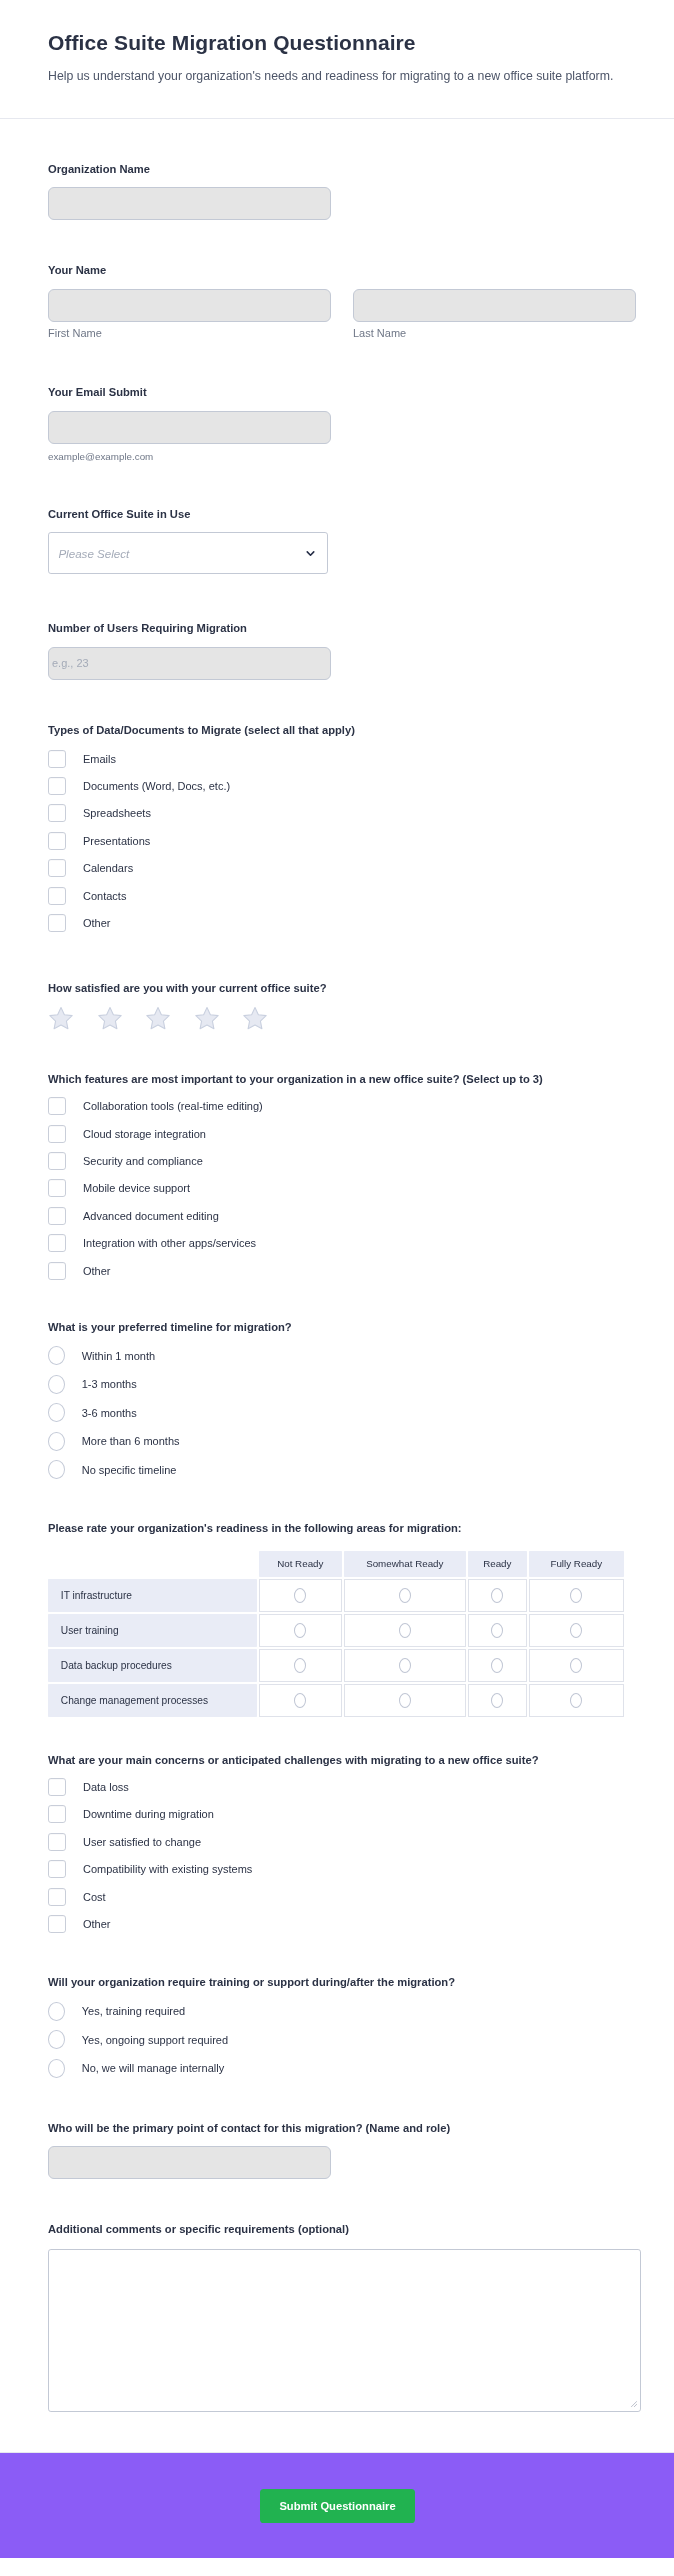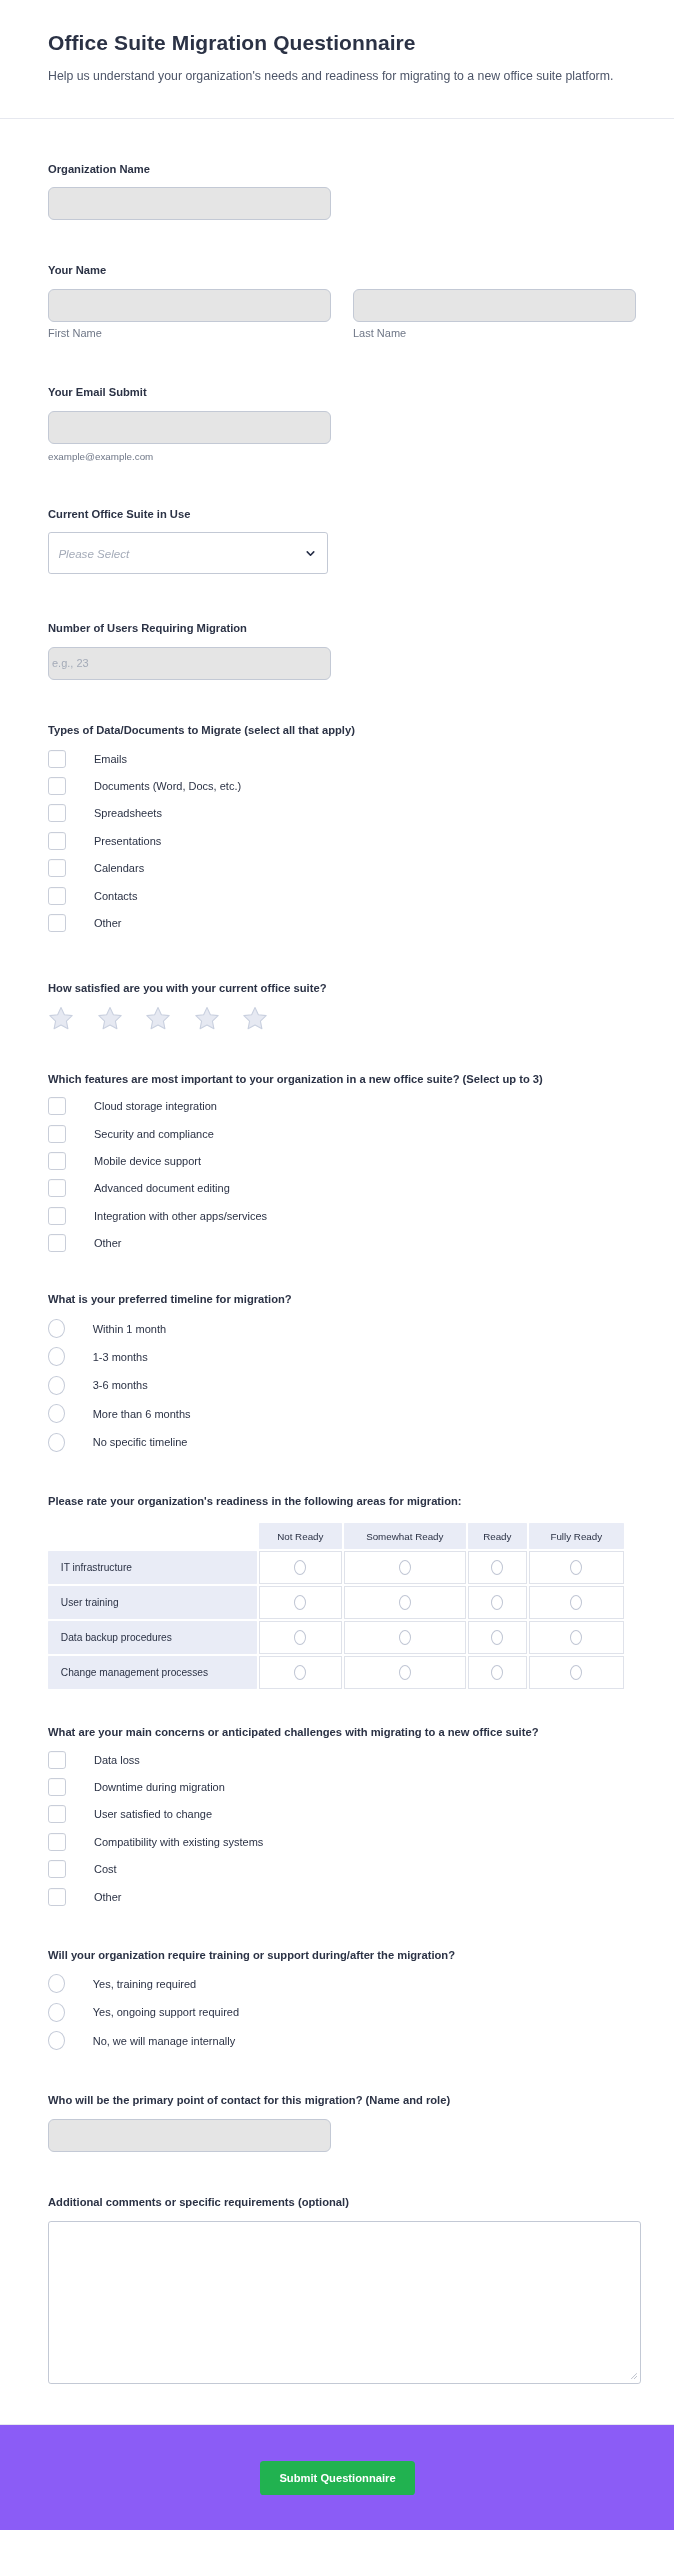--- a/index.html
+++ b/index.html
@@ -47,21 +47,21 @@
   .opt { display: flex; align-items: center; margin-bottom: 9.4px; cursor: pointer; }
   .opt:last-child { margin-bottom: 0; }
   .cb {
     width: 18px; height: 18px; flex: 0 0 18px; border: 0.7px solid #c9ced9; border-radius: 2.9px;
     background: #fff; box-shadow: 0 0.7px 0.7px rgba(40,50,80,0.04) inset;
   }
   .rb {
     width: 16.7px; height: 19px; flex: 0 0 16.7px; border: 0.7px solid #c5cbd8; border-radius: 50%;
     background: #fff;
   }
-  .opt-label { font-size: 11px; color: #2b3245; margin-left: 28px; }
+  .opt-label { font-size: 11px; color: #2b3245; margin-left: 17px; }
 
   
   .stars { display: flex; gap: 22.5px; margin-top: 10.2px; }
   .star { display: inline-flex; cursor: pointer; }
 
   
   .matrix { border-collapse: separate; border-spacing: 2.2px; margin-top: 12.3px; margin-left: -2.2px; }
   .matrix th, .matrix td { font-weight: 400; }
   .matrix th.col-head {
     background: #e9ecf6; font-size: 9.8px; color: #2b3245; text-align: center;
@@ -211,20 +211,24 @@
           </svg>
         </span>
     </div>
   </div>
 
   <div class="q" style="margin-bottom:39px;">
     <div class="q-label">Which features are most important to your organization in a new office suite? (Select up to 3)</div>
     <div class="opt-group" style="margin-top:10.2px;">
       <div class="opt">
           <span class="cb"></span>
+          <span class="opt-label">Collaboration tools (real-time editing)</span>
+        </div>
+      <div class="opt">
+          <span class="cb"></span>
           <span class="opt-label">Cloud storage integration</span>
         </div>
       <div class="opt">
           <span class="cb"></span>
           <span class="opt-label">Security and compliance</span>
         </div>
       <div class="opt">
           <span class="cb"></span>
           <span class="opt-label">Mobile device support</span>
         </div>

